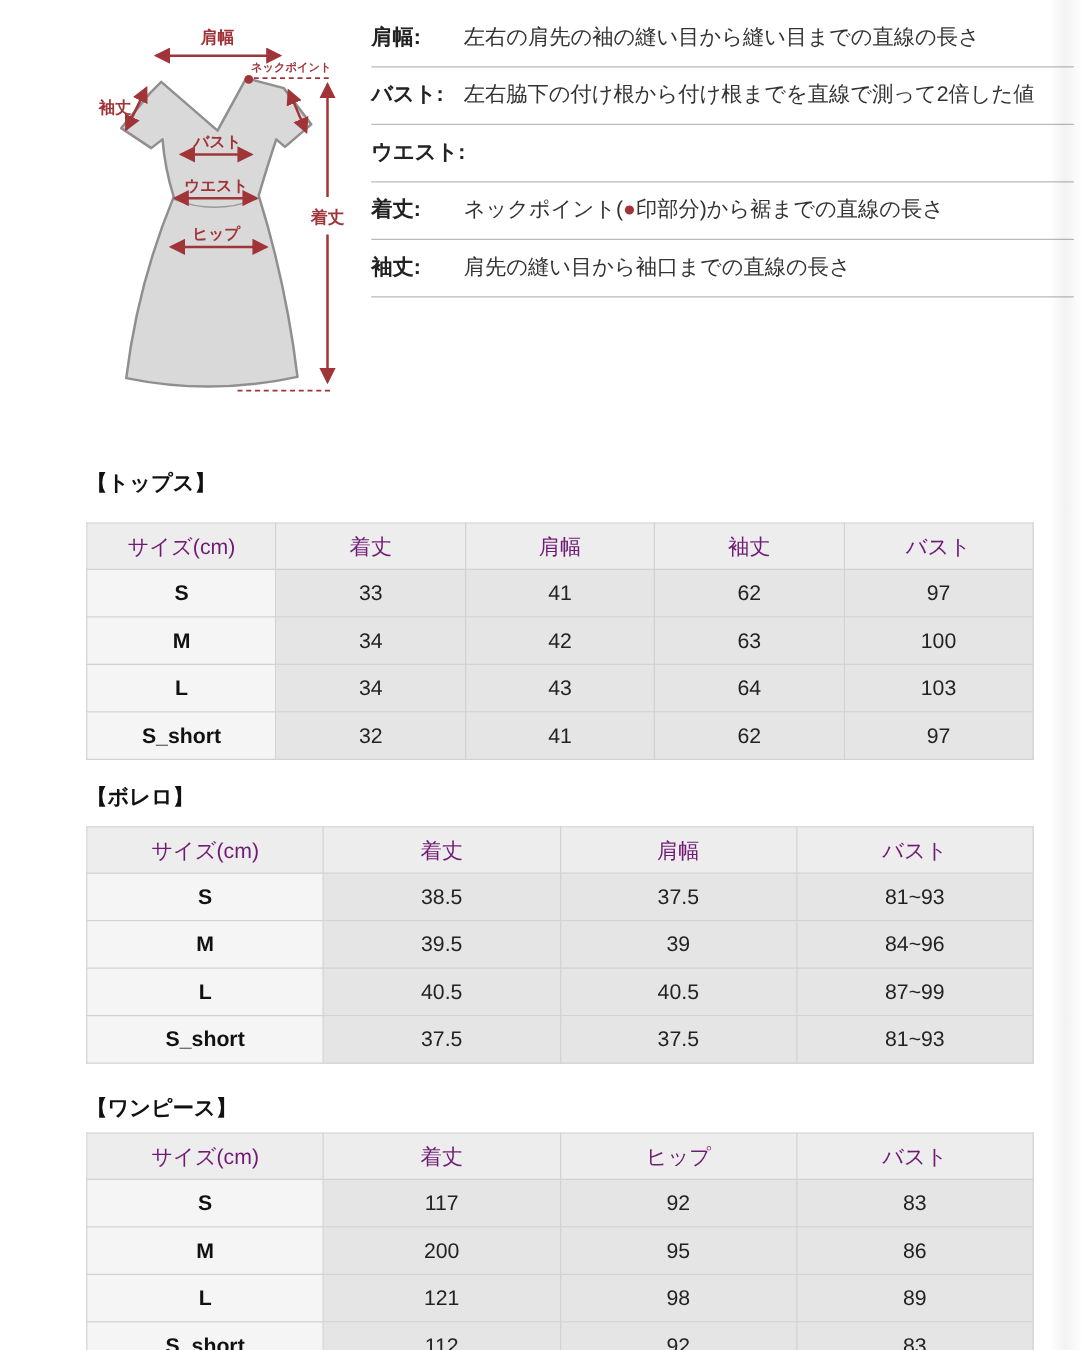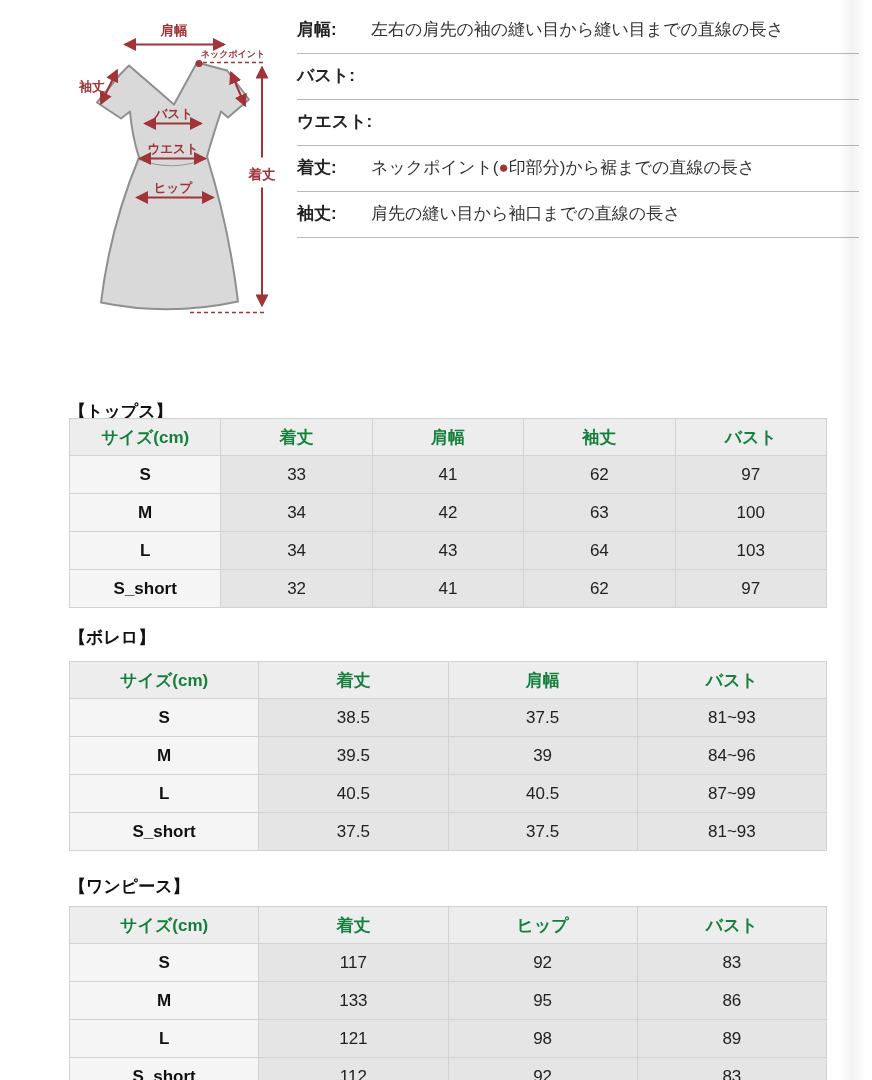--- a/index.html
+++ b/index.html
@@ -14,21 +14,21 @@
   .def-row{display:flex;align-items:flex-end;border-bottom:1px solid #b9b9b9;padding:8px 0 10px 0;}
   .def-term{flex:0 0 74px;font-weight:700;color:#222;line-height:27px;white-space:nowrap;}
   .def-text{flex:1;line-height:27px;color:#333;}
   .def-text div{line-height:27px;}
   .red-dot{color:#a03438;}
   
   .section-title{position:absolute;left:57px;font-size:17px;font-weight:700;color:#111;}
   
   .size-table{position:absolute;left:57px;border-collapse:collapse;table-layout:fixed;width:758px;font-size:17px;color:#222;background:#fff;}
   .size-table th,.size-table td{border:1px solid #d2d2d2;text-align:center;padding:0;vertical-align:middle;}
-  .size-table th{background:#ededed;font-weight:700;height:36px;color:#15803d;}
+  .size-table th{background:#ededed;font-weight:400;height:36px;color:#701a75;}
   .size-table td{height:37px;background:#e5e5e5;font-weight:400;}
   .size-table td.rh{background:#f5f5f5;font-weight:700;color:#111;}
   
   .edge-shadow{position:absolute;left:828px;top:0;width:26px;height:1080px;
     background:linear-gradient(90deg,rgba(0,0,0,0) 0%,rgba(0,0,0,0.05) 45%,rgba(0,0,0,0) 100%);}
   .edge-line{position:absolute;left:869px;top:0;width:2px;height:1080px;background:#8d8d8d;}
 </style>
 </head>
 <body>
 
@@ -75,39 +75,42 @@
 
   <div class="defs">
     <div class="def-row">
       <span class="def-term">肩幅:</span>
       <div class="def-text">
           <div>左右の肩先の袖の縫い目から縫い目までの直線の長さ</div>
         </div>
     </div>
     <div class="def-row">
       <span class="def-term">バスト:</span>
+      <div class="def-text">
+          <div>左右脇下の付け根から付け根までを直線で測って2倍した値</div>
+        </div>
     </div>
     <div class="def-row">
       <span class="def-term">ウエスト:</span>
     </div>
     <div class="def-row">
       <span class="def-term">着丈:</span>
       <div class="def-text">
         <div><span>ネックポイント(</span><span class="red-dot">●</span><span>印部分)から裾までの直線の長さ</span></div>
       </div>
     </div>
     <div class="def-row">
       <span class="def-term">袖丈:</span>
       <div class="def-text">
           <div>肩先の縫い目から袖口までの直線の長さ</div>
         </div>
     </div>
   </div>
 
-  <div class="section-title" style="top:400px;">【トップス】</div>
+  <div class="section-title" style="top:375px;">【トップス】</div>
   <table class="size-table" style="top:418px;">
     <thead>
       <tr>
         <th>サイズ(cm)</th>
         <th>着丈</th>
         <th>肩幅</th>
         <th>袖丈</th>
         <th>バスト</th>
       </tr>
     </thead>
@@ -193,21 +196,21 @@
     </thead>
     <tbody>
       <tr>
         <td class="rh">S</td>
         <td>117</td>
         <td>92</td>
         <td>83</td>
       </tr>
       <tr>
         <td class="rh">M</td>
-        <td>133</td>
+        <td>200</td>
         <td>95</td>
         <td>86</td>
       </tr>
       <tr>
         <td class="rh">L</td>
         <td>121</td>
         <td>98</td>
         <td>89</td>
       </tr>
       <tr>

